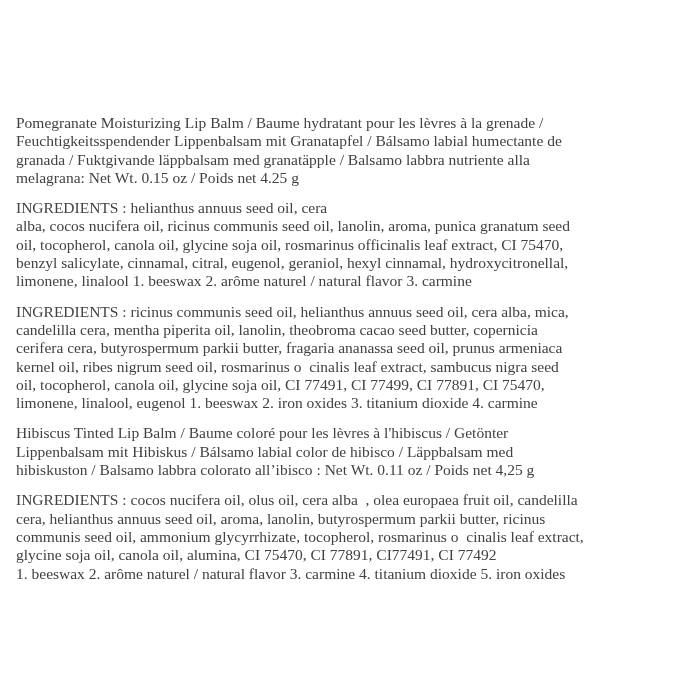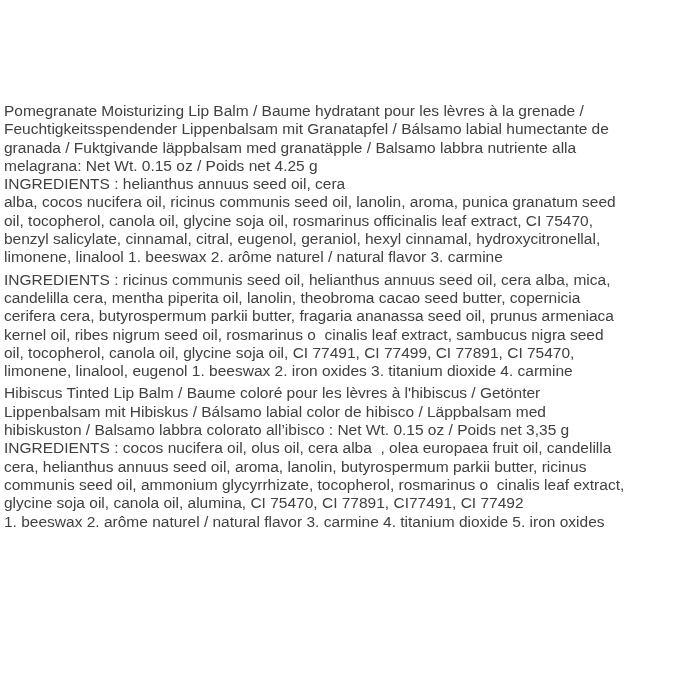--- a/index.html
+++ b/index.html
@@ -20,22 +20,23 @@
     width: 672px;
     font-family: "Liberation Sans", "DejaVu Sans", sans-serif;
     font-size: 15.5px;
     line-height: 18.3px;
     color: #414141;
   }
   .product {
     margin: 0 0 4px 0;
   }
   .txt {
-    margin: 0;
+    margin: 12px;
     white-space: pre;
+    font-family: Liberation Serif, serif;
   }
 </style>
 </head>
 <body>
 
 <div class="sheet">
 
   <section class="product">
     <p class="txt">Pomegranate Moisturizing Lip Balm / Baume hydratant pour les lèvres à la grenade /
 Feuchtigkeitsspendender Lippenbalsam mit Granatapfel / Bálsamo labial humectante de
@@ -53,21 +54,21 @@
 candelilla cera, mentha piperita oil, lanolin, theobroma cacao seed butter, copernicia
 cerifera cera, butyrospermum parkii butter, fragaria ananassa seed oil, prunus armeniaca
 kernel oil, ribes nigrum seed oil, rosmarinus o  cinalis leaf extract, sambucus nigra seed
 oil, tocopherol, canola oil, glycine soja oil, CI 77491, CI 77499, CI 77891, CI 75470,
 limonene, linalool, eugenol 1. beeswax 2. iron oxides 3. titanium dioxide 4. carmine</p>
   </section>
 
   <section class="product">
     <p class="txt">Hibiscus Tinted Lip Balm / Baume coloré pour les lèvres à l'hibiscus / Getönter
 Lippenbalsam mit Hibiskus / Bálsamo labial color de hibisco / Läppbalsam med
-hibiskuston / Balsamo labbra colorato all’ibisco : Net Wt. 0.15 oz / Poids net 3,35 g</p>
+hibiskuston / Balsamo labbra colorato all’ibisco : Net Wt. 0.11 oz / Poids net 4,25 g</p>
     <p class="txt">INGREDIENTS : cocos nucifera oil, olus oil, cera alba  , olea europaea fruit oil, candelilla
 cera, helianthus annuus seed oil, aroma, lanolin, butyrospermum parkii butter, ricinus
 communis seed oil, ammonium glycyrrhizate, tocopherol, rosmarinus o  cinalis leaf extract,
 glycine soja oil, canola oil, alumina, CI 75470, CI 77891, CI77491, CI 77492
 1. beeswax 2. arôme naturel / natural flavor 3. carmine 4. titanium dioxide 5. iron oxides</p>
   </section>
 
 </div>
 
 </body></html>

